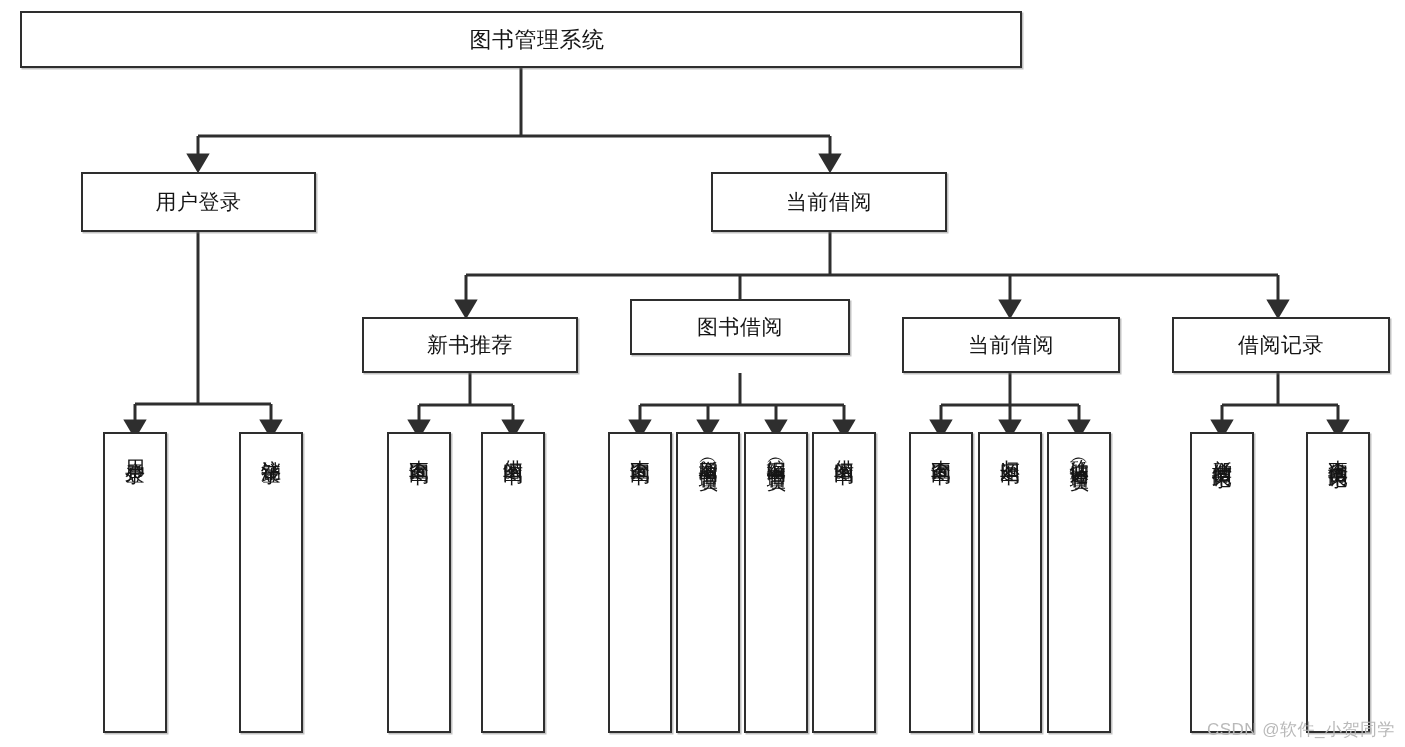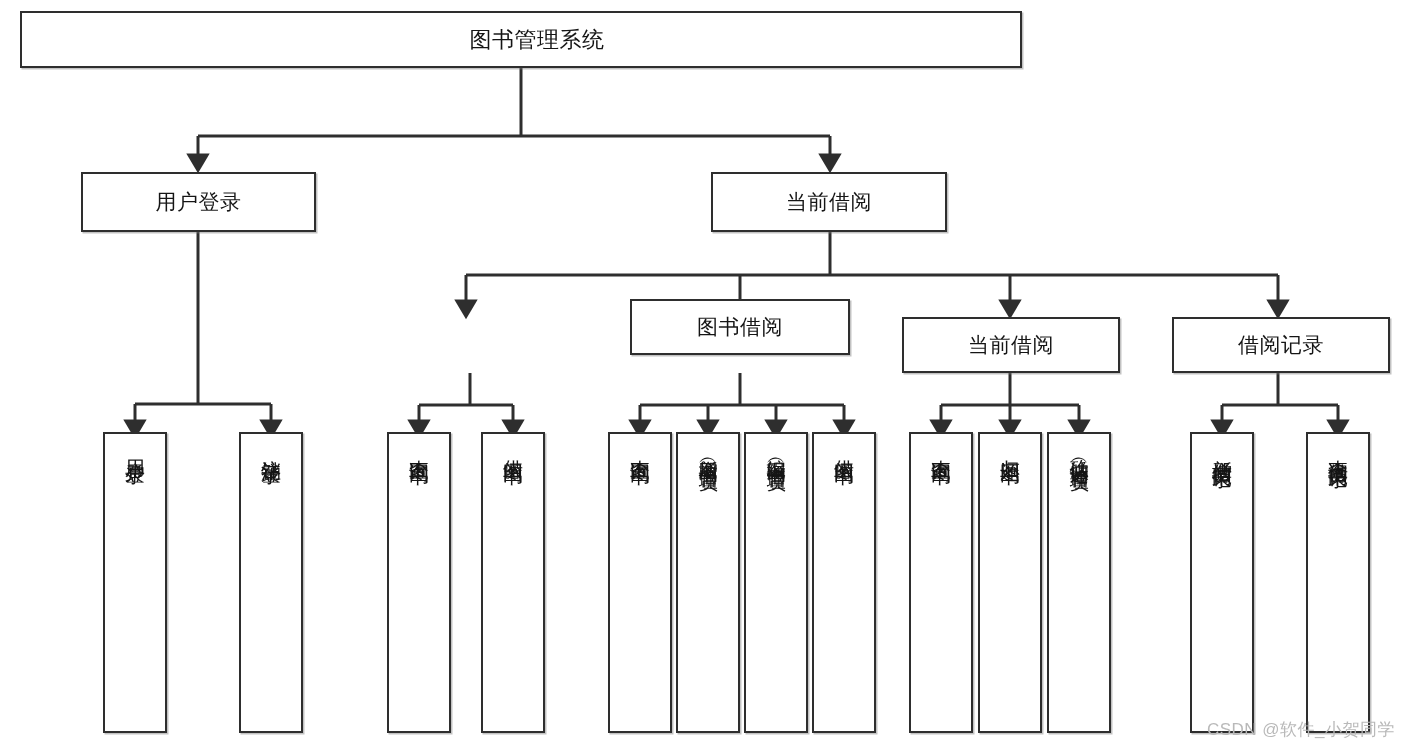--- a/index.html
+++ b/index.html
@@ -144,20 +144,23 @@
   </div>
 
   <div class="node h" style="left:81px; top:172px; width:235px; height:60px;">
     <span class="node-label">用户登录</span>
   </div>
 
   <div class="node h" style="left:711px; top:172px; width:236px; height:60px;">
     <span class="node-label">当前借阅</span>
   </div>
 
+  <div class="node h" style="left:362px; top:317px; width:216px; height:56px;">
+    <span class="node-label">新书推荐</span>
+  </div>
 
   <div class="node h" style="left:630px; top:299px; width:220px; height:56px;">
     <span class="node-label">图书借阅</span>
   </div>
 
   <div class="node h" style="left:1172px; top:317px; width:218px; height:56px;">
     <span class="node-label">借阅记录</span>
   </div>
 
   <div class="node h" style="left:902px; top:317px; width:218px; height:56px;">

